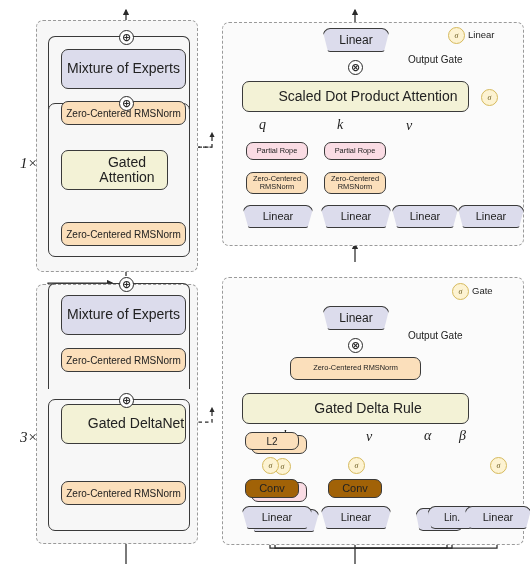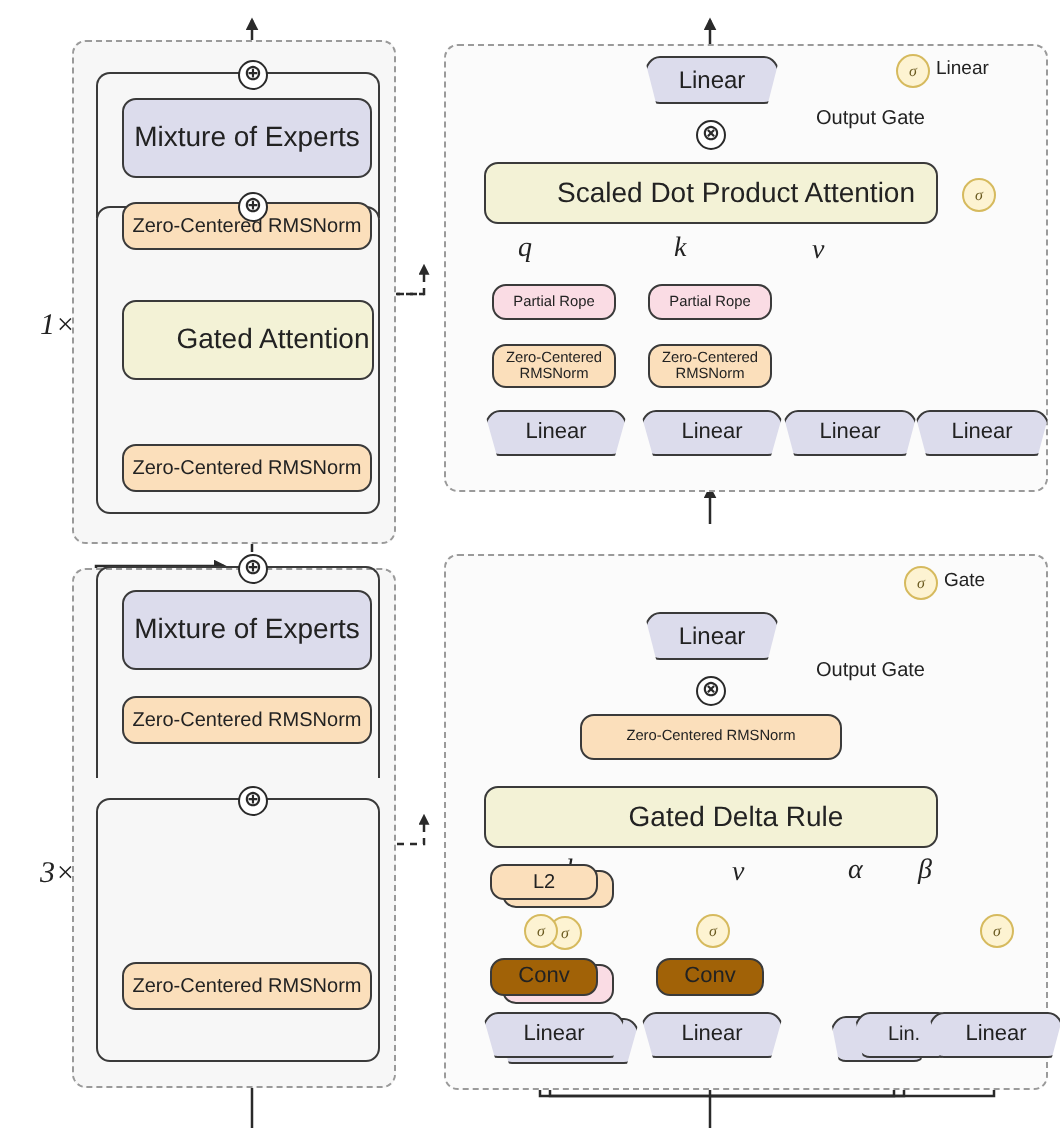--- a/index.html
+++ b/index.html
@@ -190,32 +190,33 @@
   <div class="lbl repeat math" style="left:20px;top:155px;">1×</div>
   <div class="lbl repeat math" style="left:20px;top:429px;">3×</div>
 
   <div class="panel" style="left:36px;top:20px;width:160px;height:250px;"></div>
 
   <div class="stack" style="left:48px;top:36px;width:140px;height:72px;border-color:#3a3a3a;background:transparent;border-bottom:none;border-radius:7px 7px 0 0;"></div>
   <div class="stack" style="left:48px;top:103px;width:140px;height:152px;border-color:#3a3a3a;background:transparent;"></div>
 
   <div class="node moe t13" style="left:61px;top:49px;width:125px;height:40px;">Mixture of Experts</div>
   <div class="node rms t10" style="left:61px;top:101px;width:125px;height:24px;">Zero-Centered RMSNorm</div>
-  <div class="node core t13" style="left:61px;top:150px;width:126px;height:40px;">Gated Attention</div>
+  <div class="node core t13" style="left:61px;top:150px;width:107px;height:40px;">Gated Attention</div>
   <div class="node rms t10" style="left:61px;top:222px;width:125px;height:24px;">Zero-Centered RMSNorm</div>
 
   <div class="op" style="left:119px;top:30px;">⊕</div>
   <div class="op" style="left:119px;top:96px;">⊕</div>
 
   <div class="panel" style="left:36px;top:284px;width:160px;height:258px;"></div>
   <div class="stack" style="left:48px;top:283px;width:140px;height:105px;border-color:#3a3a3a;background:transparent;border-bottom:none;border-radius:7px 7px 0 0;"></div>
   <div class="stack" style="left:48px;top:399px;width:140px;height:130px;border-color:#3a3a3a;background:transparent;"></div>
 
   <div class="node moe t13" style="left:61px;top:295px;width:125px;height:40px;">Mixture of Experts</div>
   <div class="node rms t10" style="left:61px;top:348px;width:125px;height:24px;">Zero-Centered RMSNorm</div>
+  <div class="node core t13" style="left:61px;top:404px;width:125px;height:40px;">Gated DeltaNet</div>
   <div class="node rms t10" style="left:61px;top:481px;width:125px;height:24px;">Zero-Centered RMSNorm</div>
 
   <div class="op" style="left:119px;top:277px;">⊕</div>
   <div class="op" style="left:119px;top:393px;">⊕</div>
 
   <div class="panel plain" style="left:222px;top:22px;width:300px;height:222px;"></div>
 
   <div class="sig" style="left:448px;top:27px;">σ</div>
   <div class="lbl legendtxt" style="left:468px;top:29px;">Linear</div>
 

